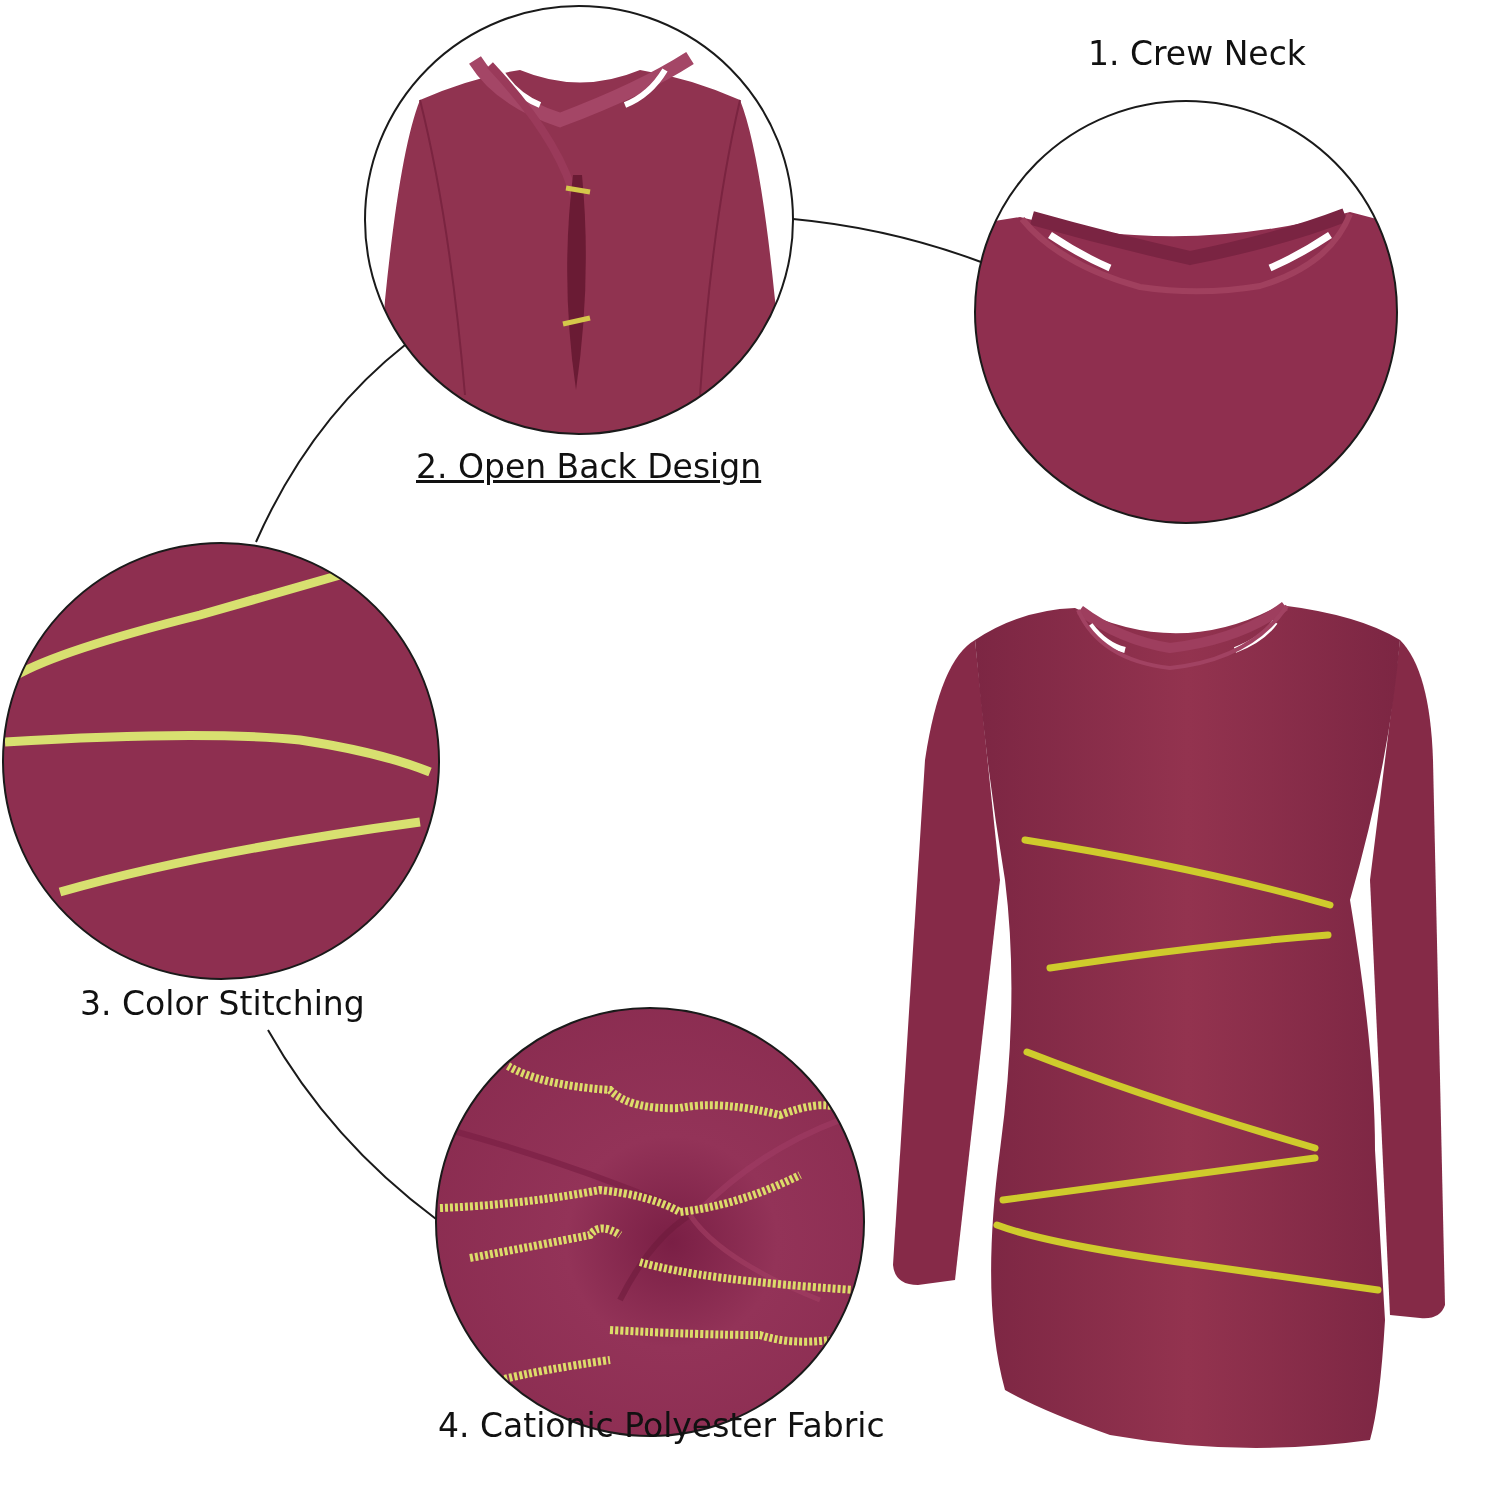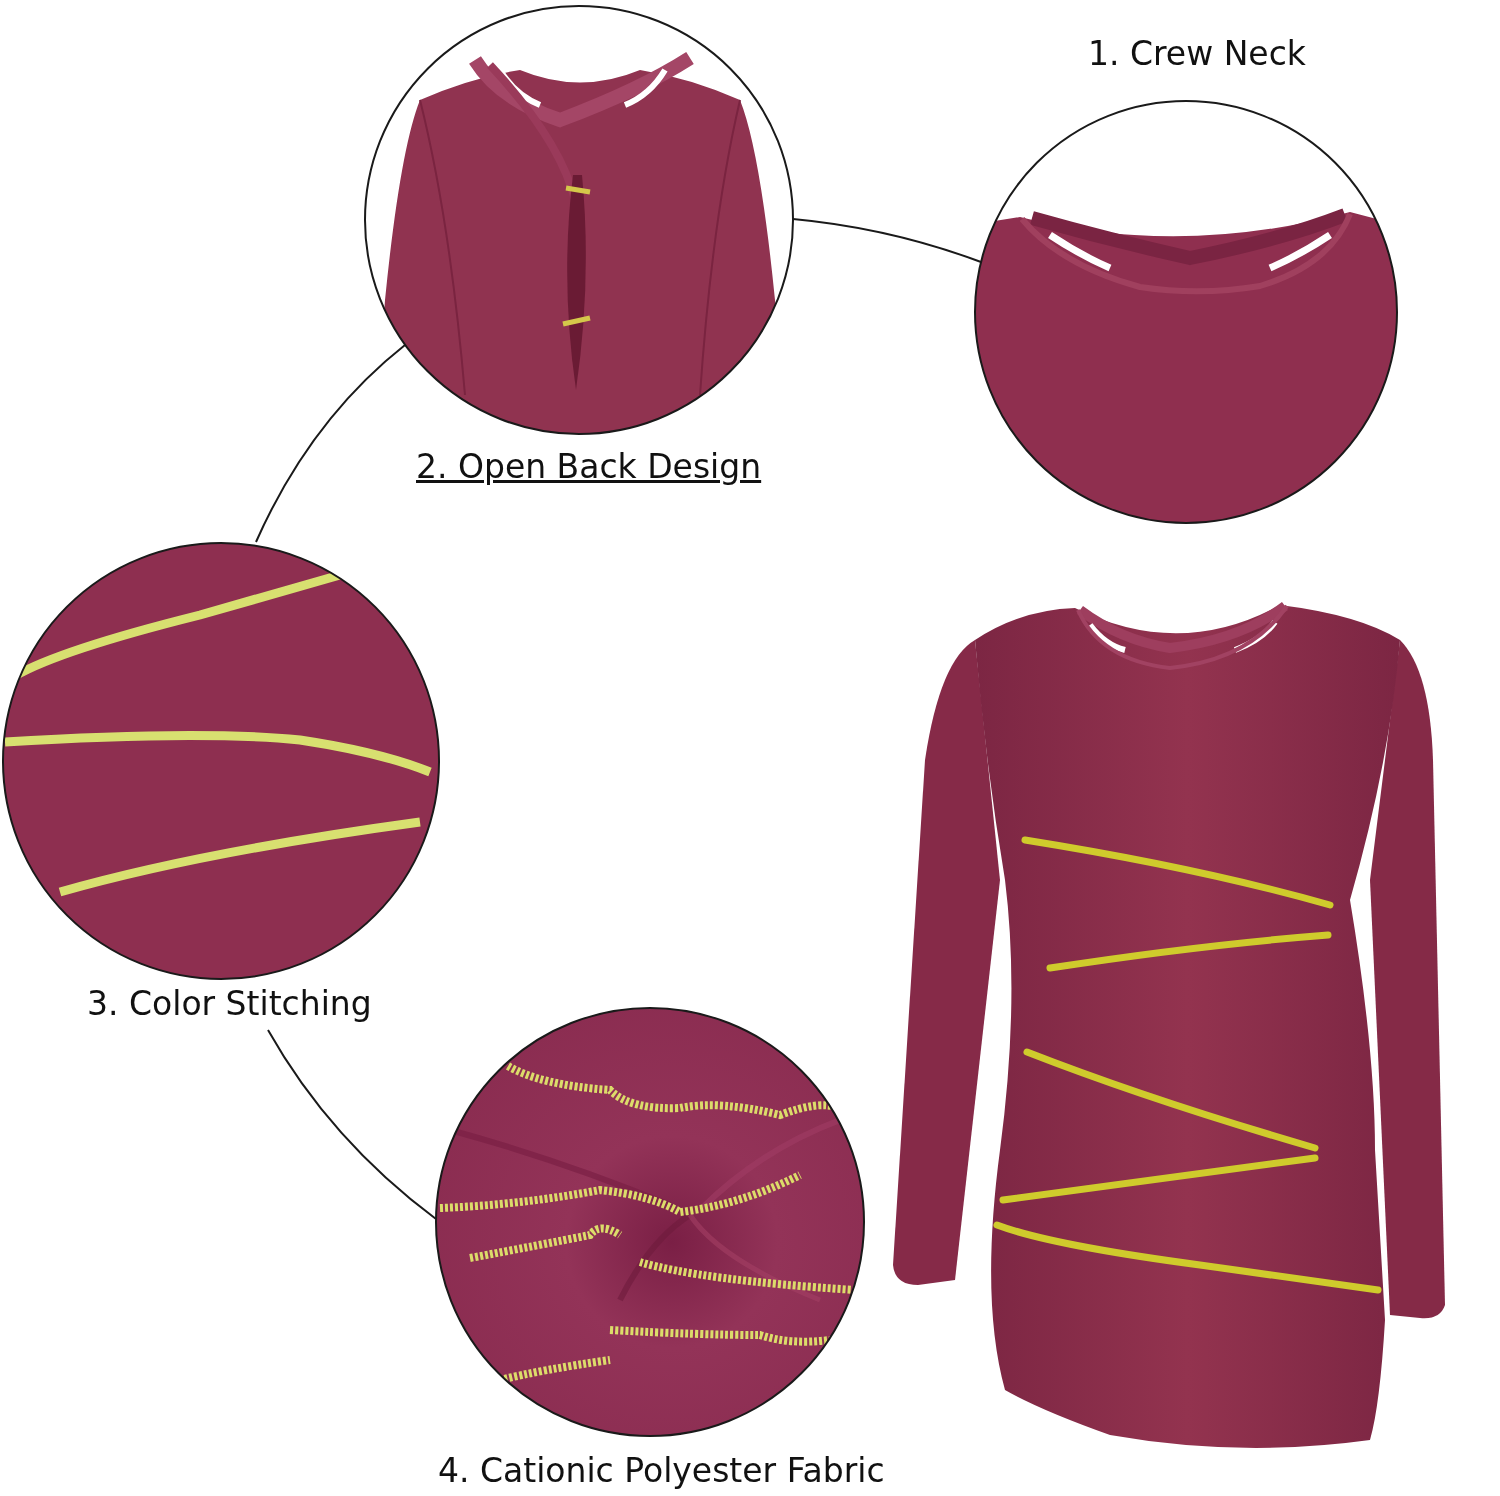--- a/index.html
+++ b/index.html
@@ -3,22 +3,22 @@
 <meta charset="utf-8">
 <style>
   html, body { margin: 0; padding: 0; background: #ffffff; }
   body { width: 1500px; height: 1496px; position: relative; overflow: hidden;
          font-family: "DejaVu Sans", "Liberation Sans", sans-serif; }
   #canvas { position: absolute; left: 0; top: 0; width: 1500px; height: 1496px; }
   .label { position: absolute; color: #111111; font-size: 33px; letter-spacing: 0px;
            white-space: nowrap; font-family: "DejaVu Sans", sans-serif; }
   #label-1 { left: 1088px; top: 34px; text-align: center; }
   #label-2 { left: 416px; top: 447px; text-decoration: underline; }
-  #label-3 { left: 80px; top: 984px; margin-left: 7px; }
-  #label-4 { left: 438px; top: 1451px; }
+  #label-3 { left: 80px; top: 984px; }
+  #label-4 { left: 438px; top: 1406px; }
 </style>
 </head>
 <body>
 
 <div id="canvas">
 <svg width="1500" height="1496" viewBox="0 0 1500 1496" xmlns="http://www.w3.org/2000/svg">
   <defs>
     <clipPath id="clip-c1">
           <circle cx="1186" cy="312" r="211"></circle>
         </clipPath>

